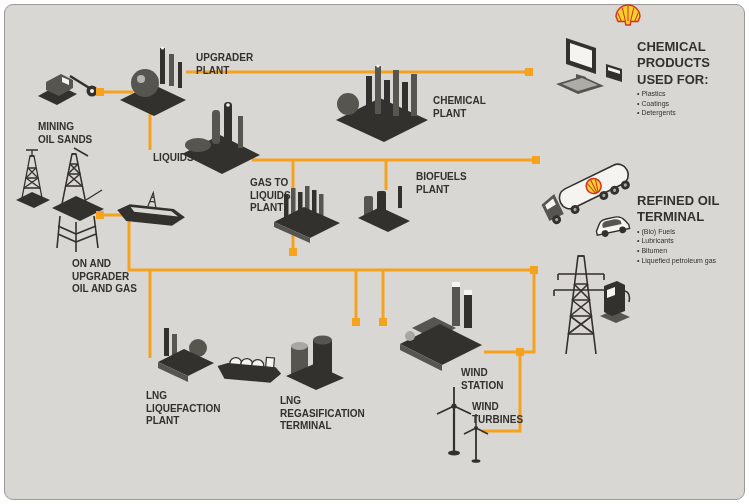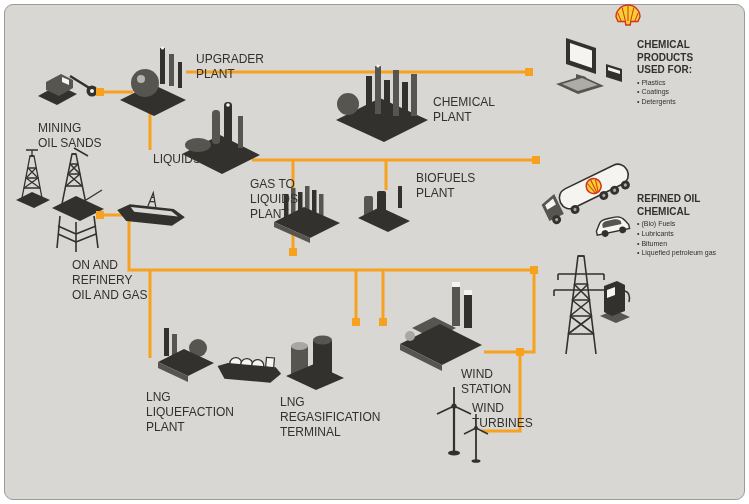--- a/index.html
+++ b/index.html
@@ -5,23 +5,23 @@
   html,body{margin:0;padding:0}
   :root{
     --background:#d8d7d3; --panel_border:#9b9a95; --connector:#f6a21f;
     --ink:#33312d; --mid:#57554f; --lite:#a9a7a1; --paper:#f5f4f1;
     --shell_red:#d3321e; --shell_yellow:#f9cf30;
   }
   body{width:749px;height:504px;background:#fff;font-family:"Liberation Sans",sans-serif;position:relative;overflow:hidden}
   .stage{position:absolute;inset:0}
   .panel{position:absolute;left:4px;top:4px;right:4px;bottom:4px;background:var(--background);border:1px solid var(--panel_border);border-radius:9px}
   svg.diagram{position:absolute;left:0;top:0}
-  .lbl{position:absolute;font-size:12px;font-weight:normal;line-height:1.25;white-space:pre-line;color:var(--ink)}
+  .lbl{position:absolute;font-size:10px;font-weight:bold;line-height:1.25;white-space:pre-line;color:var(--ink)}
   .output{position:absolute;width:106px;color:var(--ink)}
-  .output-title{font-size:10px;font-weight:bold;line-height:1.25;white-space:pre-line}
+  .output-title{font-size:13px;font-weight:bold;line-height:1.25;white-space:pre-line}
   .output-list{margin:1px 0 0;padding:0;list-style:none;font-size:7px;line-height:1.4;font-weight:normal}
   .output-list li::before{content:"• "}
   .conn{fill:none;stroke:var(--connector);stroke-width:3}
   .node{fill:var(--connector)}
   .ink{fill:var(--ink)}
   .mid{fill:var(--mid)}
   .lite{fill:var(--lite)}
   .paper{fill:var(--paper)}
   .os{stroke:var(--ink);fill:none}
 </style>
@@ -261,21 +261,21 @@
 PLANT</div>
   <div class="lbl" style="left:153px;top:152px">LIQUIDS</div>
   <div class="lbl" style="left:433px;top:95px">CHEMICAL
 PLANT</div>
   <div class="lbl" style="left:250px;top:177px">GAS TO
 LIQUIDS
 PLANT</div>
   <div class="lbl" style="left:416px;top:171px">BIOFUELS
 PLANT</div>
   <div class="lbl" style="left:72px;top:258px">ON AND
-REFINERY
+UPGRADER
 OIL AND GAS</div>
   <div class="lbl" style="left:146px;top:390px">LNG
 LIQUEFACTION
 PLANT</div>
   <div class="lbl" style="left:280px;top:395px">LNG
 REGASIFICATION
 TERMINAL</div>
   <div class="lbl" style="left:461px;top:367px">WIND
 STATION</div>
   <div class="lbl" style="left:472px;top:401px">WIND
@@ -285,21 +285,21 @@
     <div class="output-title">CHEMICAL PRODUCTS
 USED FOR:</div>
     <ul class="output-list">
       <li>Plastics</li>
       <li>Coatings</li>
       <li>Detergents</li>
     </ul>
   </div>
 
   <div class="output" style="left:637px;top:193px">
-    <div class="output-title">REFINED OIL CHEMICAL</div>
+    <div class="output-title">REFINED OIL TERMINAL</div>
     <ul class="output-list">
       <li>(Bio) Fuels</li>
       <li>Lubricants</li>
       <li>Bitumen</li>
       <li>Liquefied petroleum gas</li>
     </ul>
   </div>
 
 </div>
 

